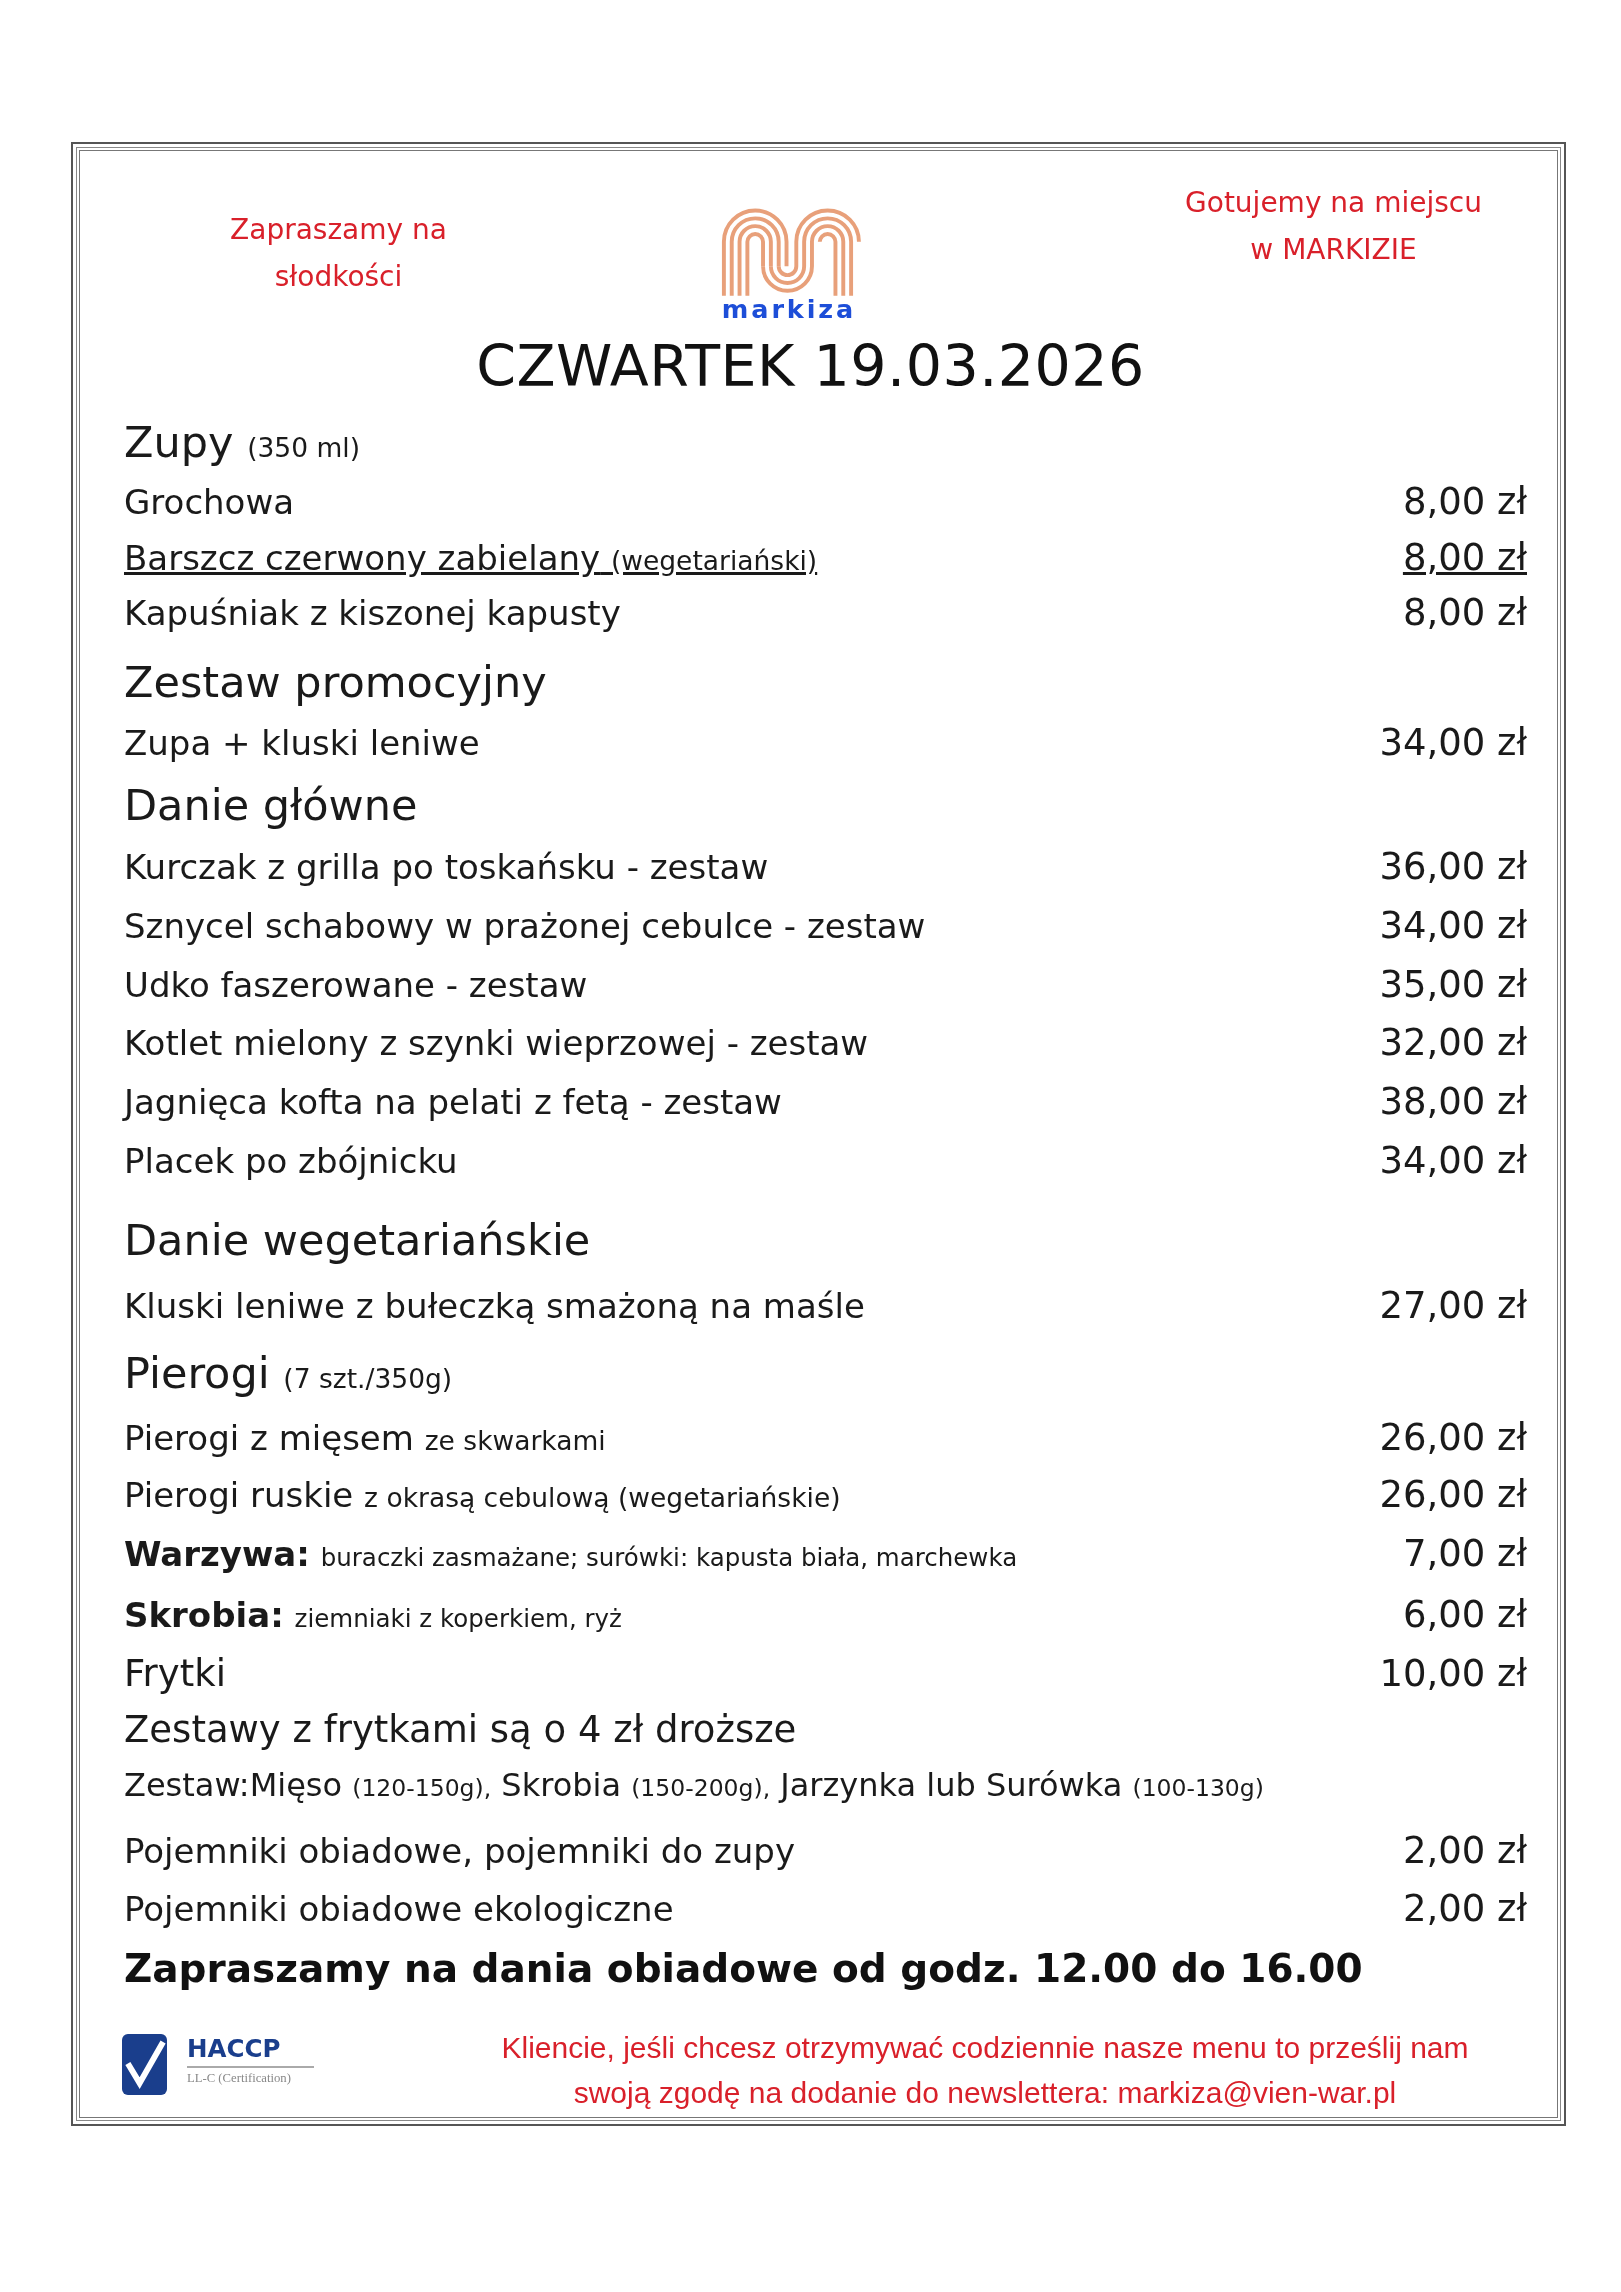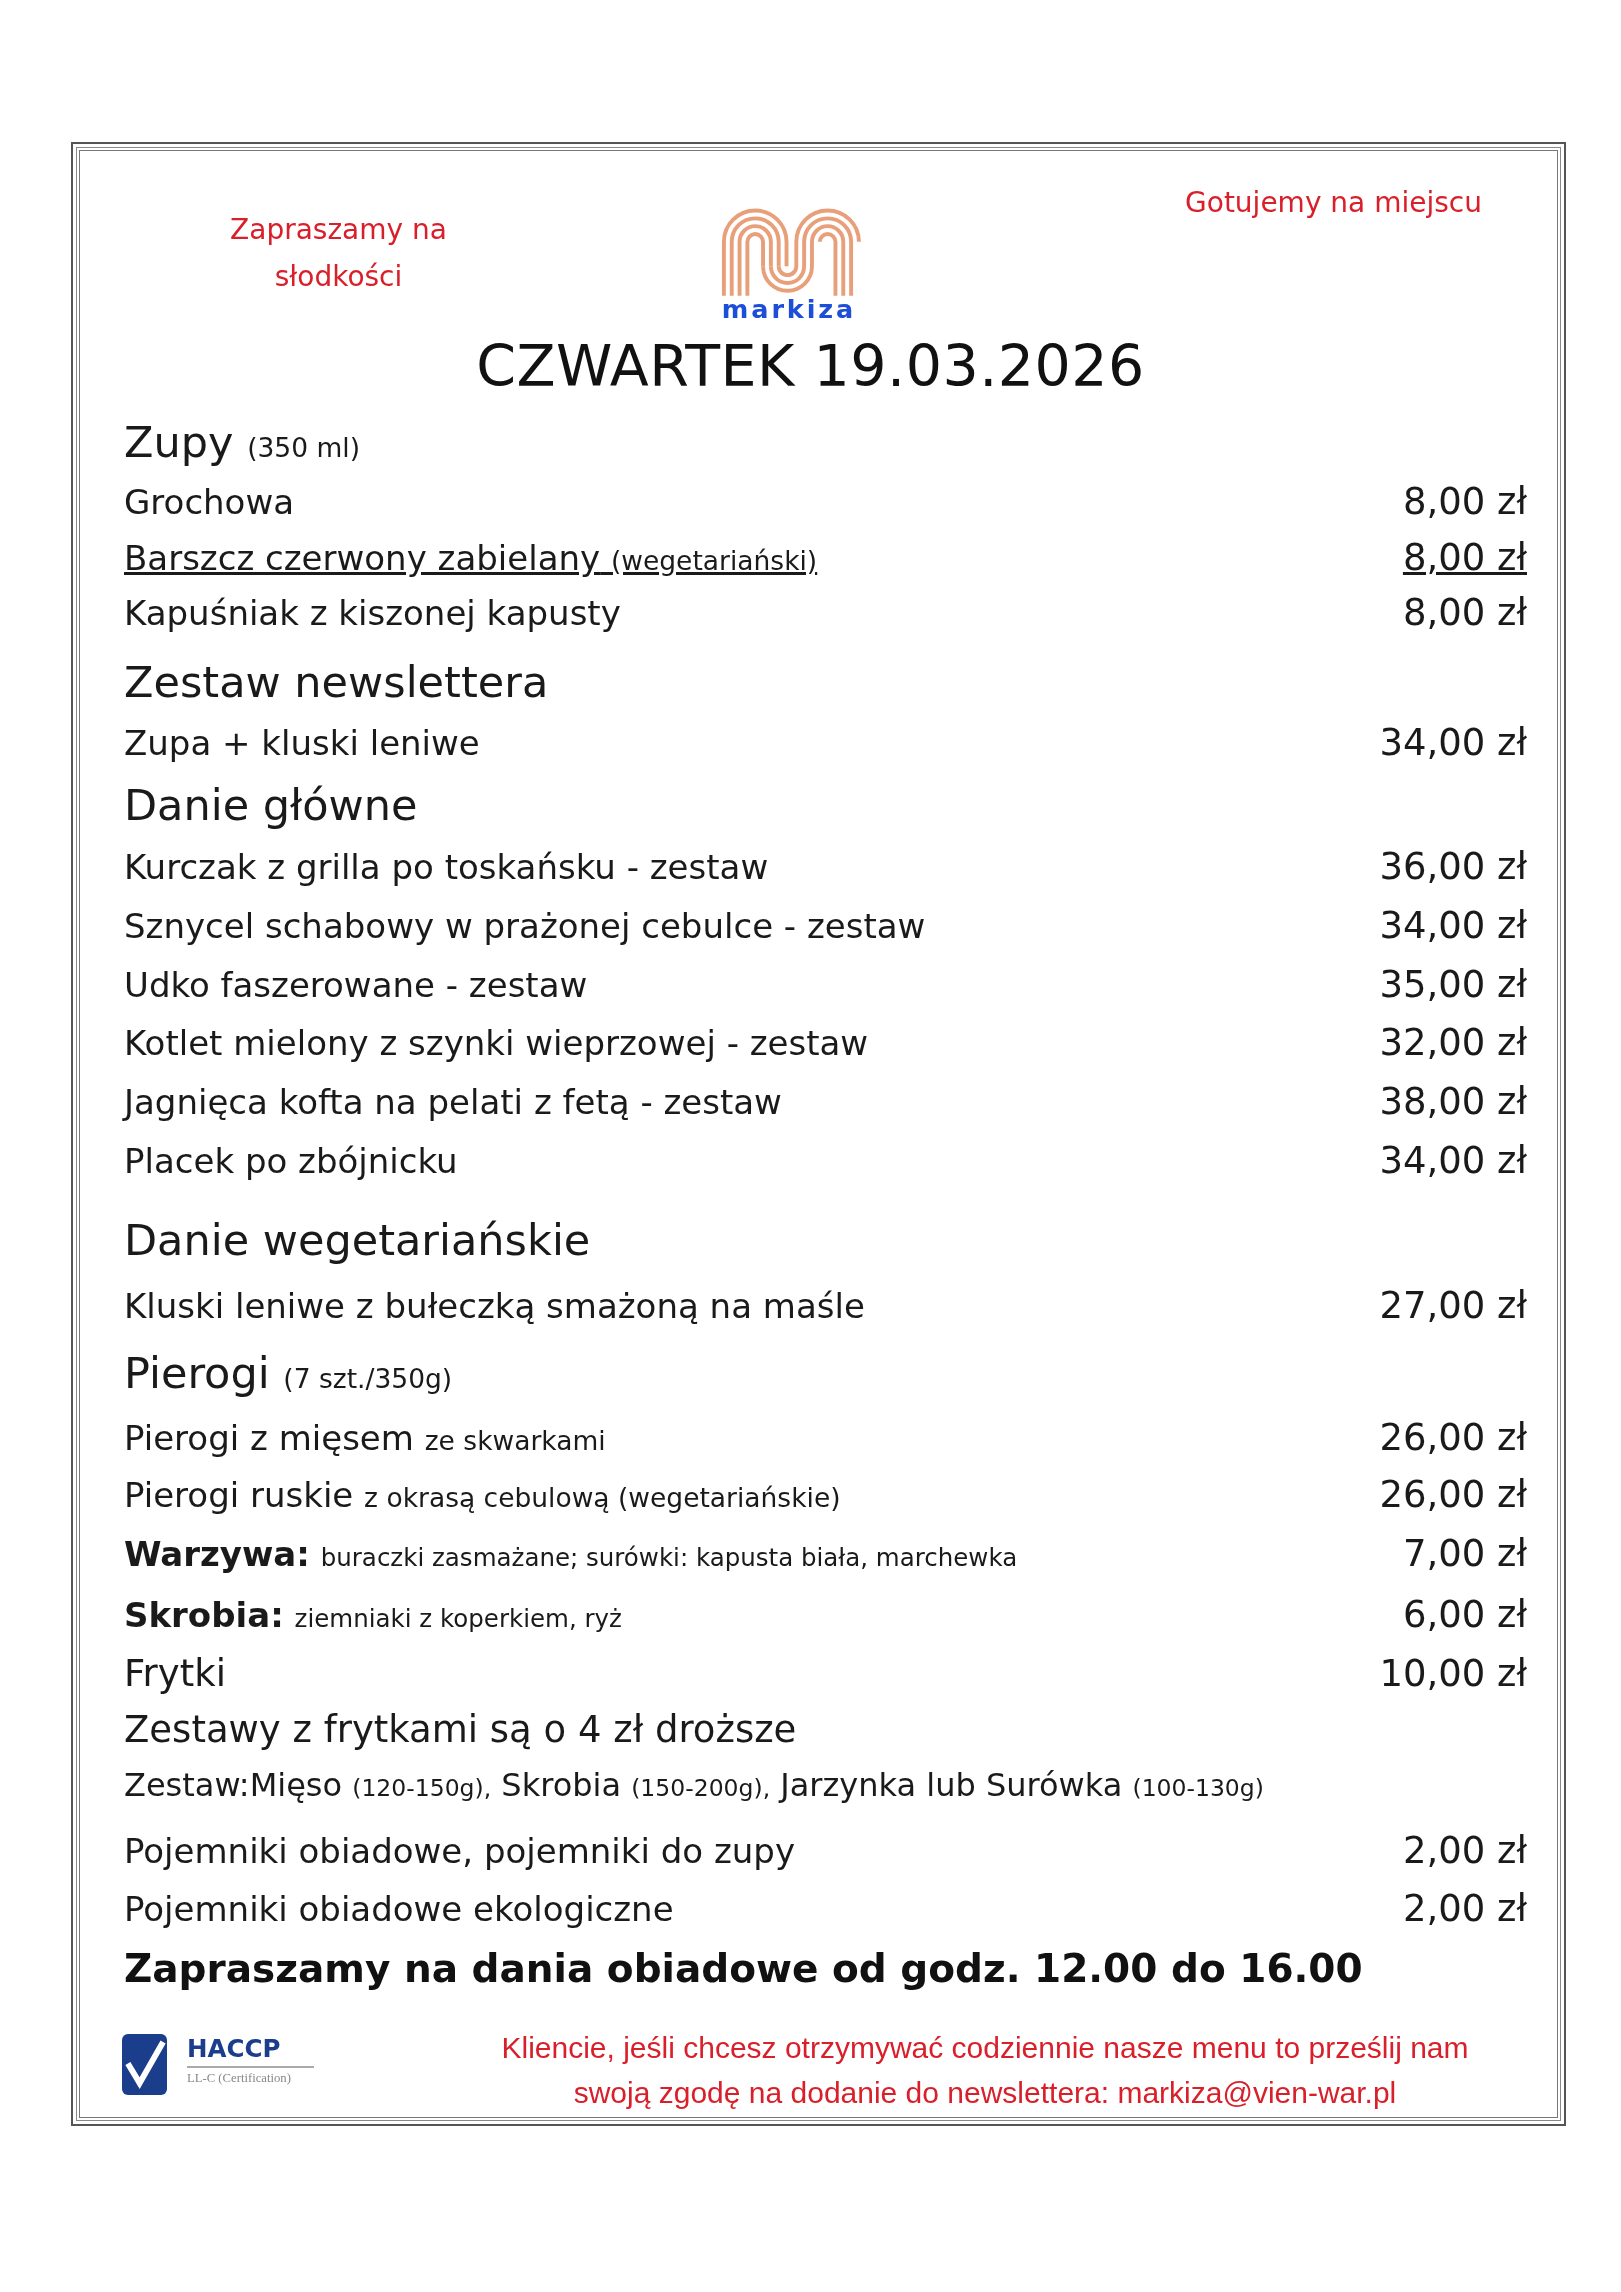--- a/index.html
+++ b/index.html
@@ -60,20 +60,21 @@
     <path d="M58 80 A17 17 0 0 0 92 80 V55 A24 24 0 0 1 140 55 V110"></path>
     <path d="M66 80 A9 9 0 0 0 84 80 V55 A32 32 0 0 1 148 55"></path>
     <path d="M50 80 A25 25 0 0 0 100 80 V55 A16 16 0 0 1 132 55 V110"></path>
     <path d="M108 55 A8 8 0 0 1 124 55 V110"></path>
   </g>
 </svg>
 <div class="logo-word">markiza</div>
 
 <div class="top-right-note red">
   <div>Gotujemy na miejscu</div>
+  <div>w MARKIZIE</div>
 </div>
 
 <div class="title">CZWARTEK 19.03.2026</div>
 
 <div class="row h-sec" style="top:417px;">
   <span><span>Zupy</span> <span class="sub">(350 ml)</span></span>
 </div>
 <div class="row item" style="top:480px;gap:28px;">
   <span>Grochowa</span>
   <span class="price">8,00 zł</span>
@@ -81,21 +82,21 @@
 <div class="row item" style="top:536px;text-decoration:underline;">
   <span><span>Barszcz czerwony zabielany</span> <span class="sub">(wegetariański)</span></span>
   <span class="price">8,00 zł</span>
 </div>
 <div class="row item" style="top:591px;">
   <span>Kapuśniak z kiszonej kapusty</span>
   <span class="price">8,00 zł</span>
 </div>
 
 <div class="row h-sec" style="top:657px;">
-  <span>Zestaw newslettera</span>
+  <span>Zestaw promocyjny</span>
 </div>
 <div class="row item" style="top:721px;">
   <span>Zupa + kluski leniwe</span>
   <span class="price">34,00 zł</span>
 </div>
 
 <div class="row h-sec" style="top:780px;">
   <span>Danie główne</span>
 </div>
 <div class="row item" style="top:845px;">

